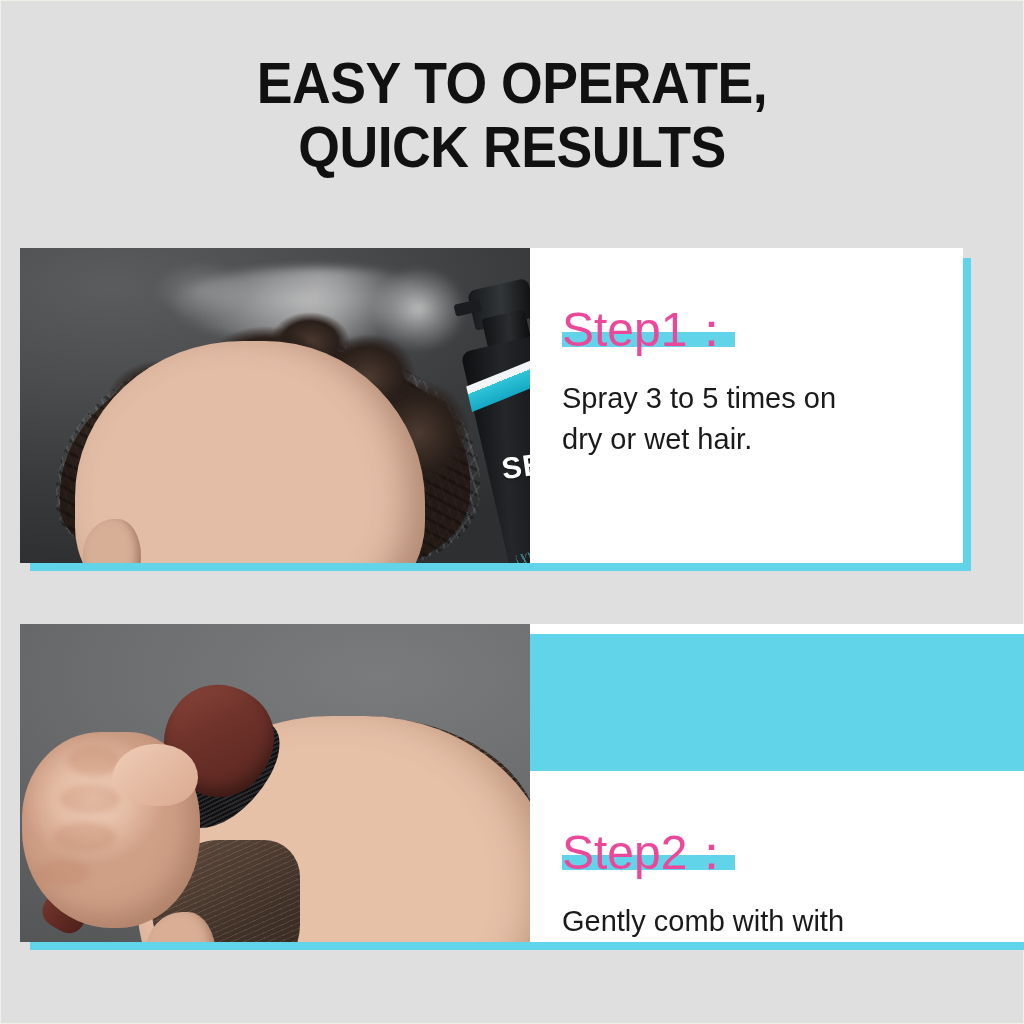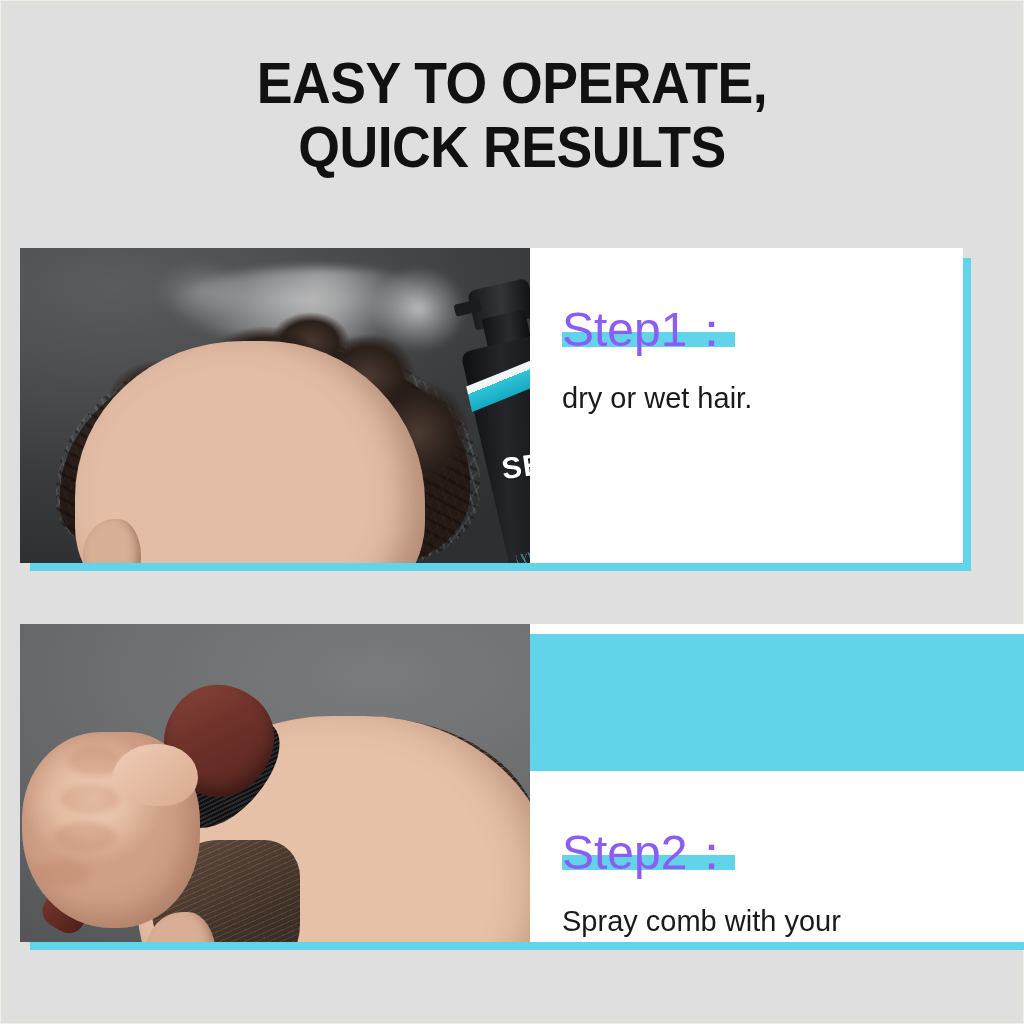--- a/index.html
+++ b/index.html
@@ -347,21 +347,21 @@
     left: 0;
     bottom: 7px;
     width: 100%;
     height: 15px;
     background: #62d4ea;
     z-index: 0;
   }
   .step-title {
     position: relative;
     z-index: 1;
-    color: #8b5cf6;
+    color: #ec4899;
     font-family: "Liberation Sans", sans-serif;
     font-weight: 400;
     font-size: 48px;
     line-height: 1;
     letter-spacing: 0px;
     white-space: nowrap;
   }
   .step-body {
     color: #1a1a1a;
     font-family: "Liberation Sans", sans-serif;
@@ -409,20 +409,21 @@
           <div class="bottle-label">SE</div>
         </div>
       </div>
 
       <div class="text-pane">
         <div class="step-title-wrap">
           <span class="step-underline"></span>
           <span class="step-title">Step1：</span>
         </div>
         <div class="step-body">
+          <span class="bline">Spray 3 to 5 times on</span>
           <span class="bline">dry or wet hair.</span>
         </div>
       </div>
     </div>
 
     <div class="card" id="card-2">
 
       <div class="photo" id="photo-2">
         <div class="bg-gray"></div>
         <div class="hair2"></div>
@@ -443,19 +444,19 @@
         <div class="knuckle k4"></div>
         <div class="thumb2"></div>
       </div>
 
       <div class="text-pane">
         <div class="step-title-wrap">
           <span class="step-underline"></span>
           <span class="step-title">Step2：</span>
         </div>
         <div class="step-body">
-          <span class="bline">Spray comb with your</span>
+          <span class="bline">Gently comb with with</span>
         </div>
       </div>
     </div>
 
   </div>
 </div>
 
 </body></html>

